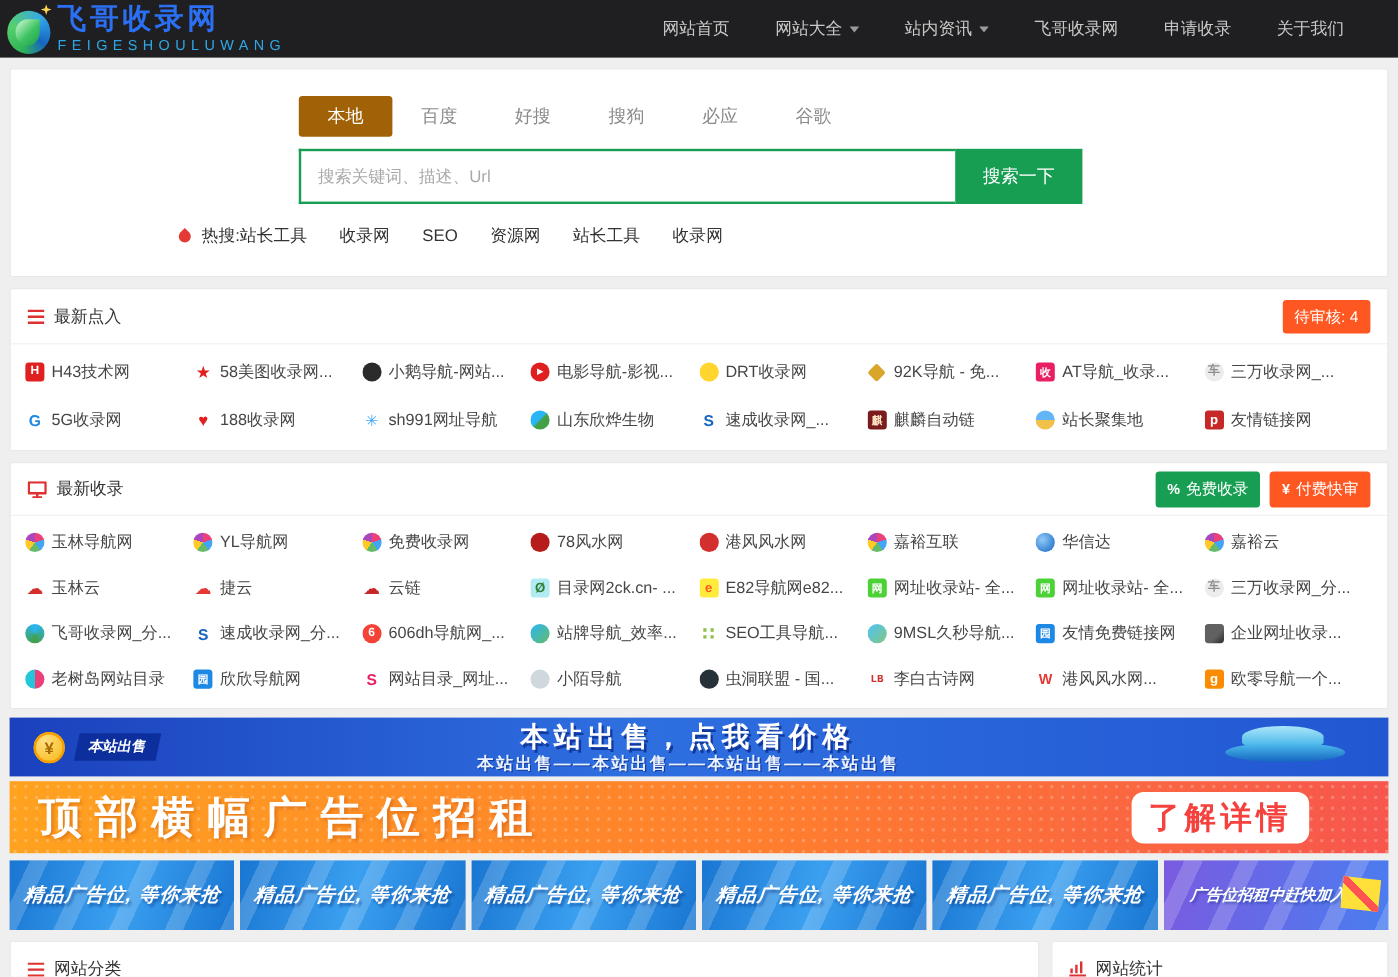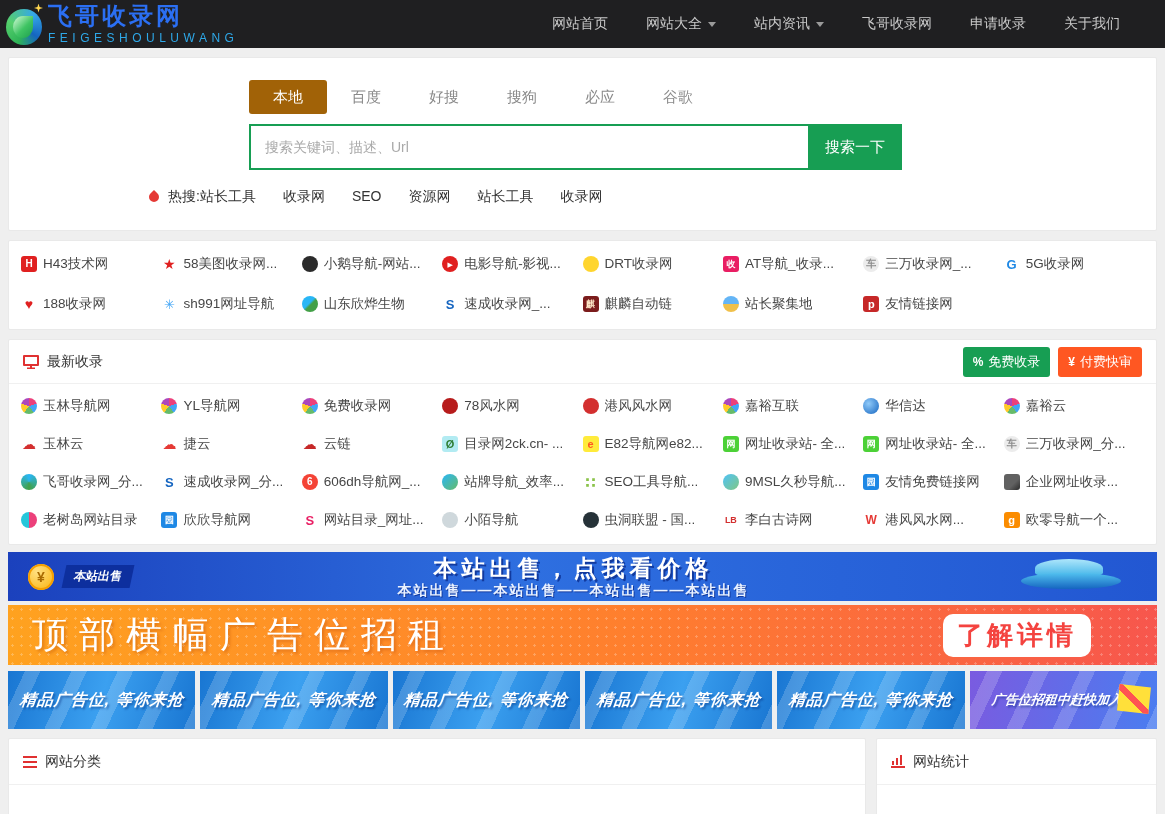--- a/index.html
+++ b/index.html
@@ -40,21 +40,21 @@
 
 .search-card{padding:22px 0 24px}
 .tabs{display:flex;margin-left:240px}
 .tab{width:78px;height:34px;display:flex;align-items:center;justify-content:center;
   font-size:15px;color:#8a8a8a;border-radius:3px}
 .tab.active{background:#a16207;color:#fff}
 .search-row{margin-left:240px;margin-top:10px;display:flex;width:653px}
 .search-input{flex:1;height:46px;border:2px solid #179e53;border-right:none;padding:0 14px;
   font-size:14px;outline:none;background:#fff;font-family:inherit}
 .search-input::placeholder{color:#a9a9a9}
-.search-btn{width:94px;height:46px;background:#179e53;color:#fff;border:none;font-size:15px;
+.search-btn{width:106px;height:46px;background:#179e53;color:#fff;border:none;font-size:15px;
   cursor:pointer;font-family:inherit}
 .hot-row{margin-left:140px;margin-top:18px;display:flex;align-items:center;font-size:14px;color:#333}
 .flame{width:10px;height:10px;background:#e53935;border-radius:0 50% 50% 50%;
   transform:rotate(45deg);margin-right:9px;flex:none}
 .hot-label{}
 .hot-links{display:flex}
 .hot-link{color:#333;margin-right:27px}
 
 
 .site-grid{list-style:none;display:grid;grid-template-columns:repeat(8,1fr);
@@ -84,21 +84,21 @@
 .b1-art::before{content:"";position:absolute;left:20px;top:3px;width:68px;height:18px;
   border-radius:50% 50% 25% 25%;background:linear-gradient(#aee6fb,#3fb3e8)}
 .b1-art::after{content:"";position:absolute;left:6px;top:17px;width:100px;height:16px;
   border-radius:50%;background:linear-gradient(#51c0ef,#1565c0)}
 
 
 .banner2{margin:4px 8px 0;height:60px;display:flex;align-items:center;position:relative;overflow:hidden;
   background:linear-gradient(90deg,#ffa21f,#ff7e2e 55%,#f7564d)}
 .banner2::before{content:"";position:absolute;inset:0;opacity:.3;
   background-image:radial-gradient(rgba(255,255,255,.8) 1.2px,transparent 1.3px);background-size:9px 9px}
-.b2-title{color:#fff;font-size:36px;font-weight:normal;letter-spacing:11px;margin-left:24px;
+.b2-title{color:#fff;font-size:36px;font-weight:bold;letter-spacing:11px;margin-left:24px;
   position:relative;text-shadow:2px 2px 3px rgba(170,60,0,.35)}
 .b2-btn{margin-left:auto;margin-right:66px;background:#fff;color:#f4433f;font-size:26px;
   font-weight:bold;letter-spacing:4px;padding:4px 14px;border-radius:10px;position:relative}
 
 
 .mini-banners{margin:6px 8px 0;display:flex;gap:5px}
 .mini{flex:1;height:58px;display:flex;align-items:center;justify-content:center;
   position:relative;overflow:hidden;background:linear-gradient(105deg,#1976d2,#3ba0f0 50%,#1976d2)}
 .mini::before{content:"";position:absolute;inset:-20px;
   background:repeating-linear-gradient(115deg,rgba(255,255,255,.18) 0 14px,transparent 14px 42px)}
@@ -192,20 +192,29 @@
           <a class="hot-link">收录网</a>
           <a class="hot-link">SEO</a>
           <a class="hot-link">资源网</a>
           <a class="hot-link">站长工具</a>
           <a class="hot-link">收录网</a>
         </span>
     </div>
   </section>
 
   <section class="card">
+    <div class="card-header">
+      <span class="hdr-left">
+        <svg width="14" height="12" viewBox="0 0 14 12">
+            <path fill="#e03131" d="M0 0h14v2H0zM0 5h14v2H0zM0 10h14v2H0z"></path>
+          </svg>
+        <span class="card-title">最新点入</span>
+      </span>
+      <a class="badge">待审核: 4</a>
+    </div>
     <ul class="site-grid">
 
         <li class="site-item">
           <span class="site-ico shape-square" style="background: rgb(224, 32, 32); color: rgb(255, 255, 255);">H</span>
           <a class="site-label">H43技术网</a>
         </li>
 
         <li class="site-item">
           <span class="site-ico shape-plain" style="color: rgb(224, 32, 32);">★</span>
           <a class="site-label">58美图收录网...</a>
@@ -219,20 +228,24 @@
         <li class="site-item">
           <span class="site-ico shape-circle" style="background: rgb(224, 32, 32); color: rgb(255, 255, 255); font-size: 7px;">▶</span>
           <a class="site-label">电影导航-影视...</a>
         </li>
 
         <li class="site-item">
           <span class="site-ico shape-circle" style="background: rgb(255, 213, 46);"></span>
           <a class="site-label">DRT收录网</a>
         </li>
 
+        <li class="site-item">
+          <span class="site-ico shape-diamond" style="background: rgb(217, 166, 42);"></span>
+          <a class="site-label">92K导航 - 免...</a>
+        </li>
 
         <li class="site-item">
           <span class="site-ico shape-square" style="background: rgb(233, 30, 99); color: rgb(255, 255, 255); font-size: 9px;">收</span>
           <a class="site-label">AT导航_收录...</a>
         </li>
 
         <li class="site-item">
           <span class="site-ico shape-circle" style="background: rgb(236, 236, 236); color: rgb(141, 141, 141); font-size: 10px;">车</span>
           <a class="site-label">三万收录网_...</a>
         </li>
@@ -439,21 +452,21 @@
           <span class="site-ico shape-circle" style="background: rgb(207, 216, 220);"></span>
           <a class="site-label">小陌导航</a>
         </li>
 
         <li class="site-item">
           <span class="site-ico shape-circle" style="background: rgb(38, 50, 56); color: rgb(255, 179, 0);"></span>
           <a class="site-label">虫洞联盟 - 国...</a>
         </li>
 
         <li class="site-item">
-          <span class="site-ico shape-plain" style="color: rgb(211, 47, 47); font-size: 9px;">LB</span>
+          <span class="site-ico shape-plain" style="color: rgb(211, 47, 47); font-size: 9px; font-family: Liberation Mono, monospace;">LB</span>
           <a class="site-label">李白古诗网</a>
         </li>
 
         <li class="site-item">
           <span class="site-ico shape-plain" style="color: rgb(229, 57, 53); font-size: 12px;">W</span>
           <a class="site-label">港风风水网...</a>
         </li>
 
         <li class="site-item">
           <span class="site-ico shape-square" style="background: rgb(251, 140, 0); color: rgb(255, 255, 255); font-size: 11px;">g</span>

